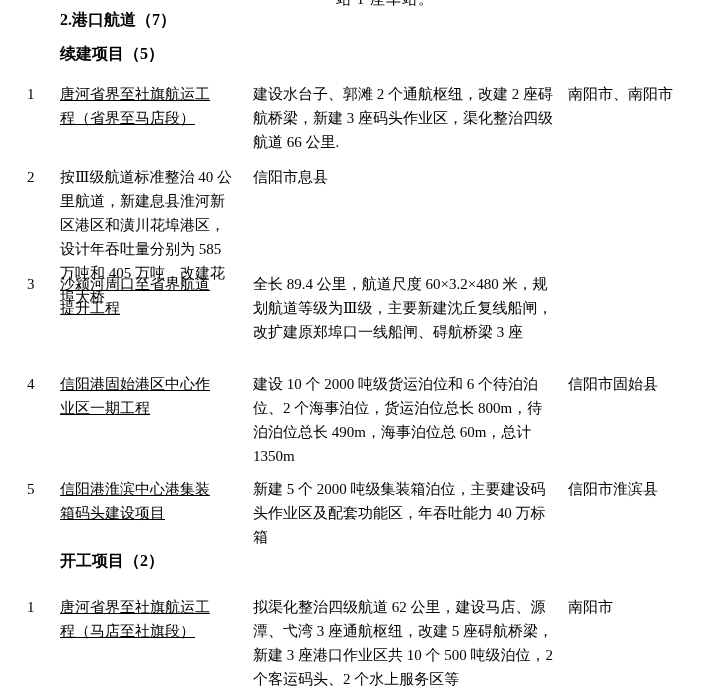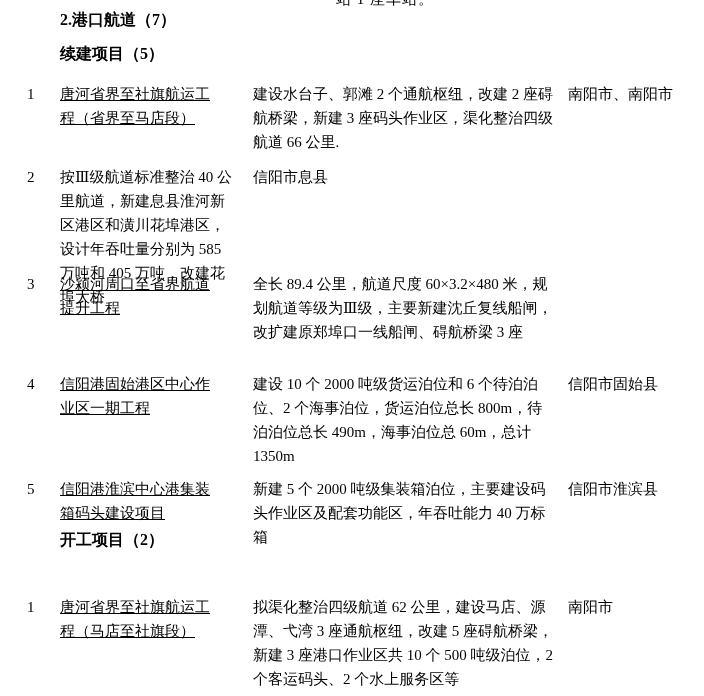--- a/index.html
+++ b/index.html
@@ -24,21 +24,21 @@
   }
   .heading {
     position: absolute;
     left: 60px;
     font-weight: bold;
     font-size: 16px;
     white-space: nowrap;
   }
   .h-section { top: 8px; }
   .h-sub1 { top: 42px; text-align: right; }
-  .h-sub2 { top: 528px; }
+  .h-sub2 { top: 549px; }
   .row {
     position: absolute;
     left: 0;
     width: 704px;
     padding-left: 25px;
     box-sizing: border-box;
     display: grid;
     grid-template-columns: 35px 193px 315px 1fr;
   }
   .r1 { top: 82px; }

